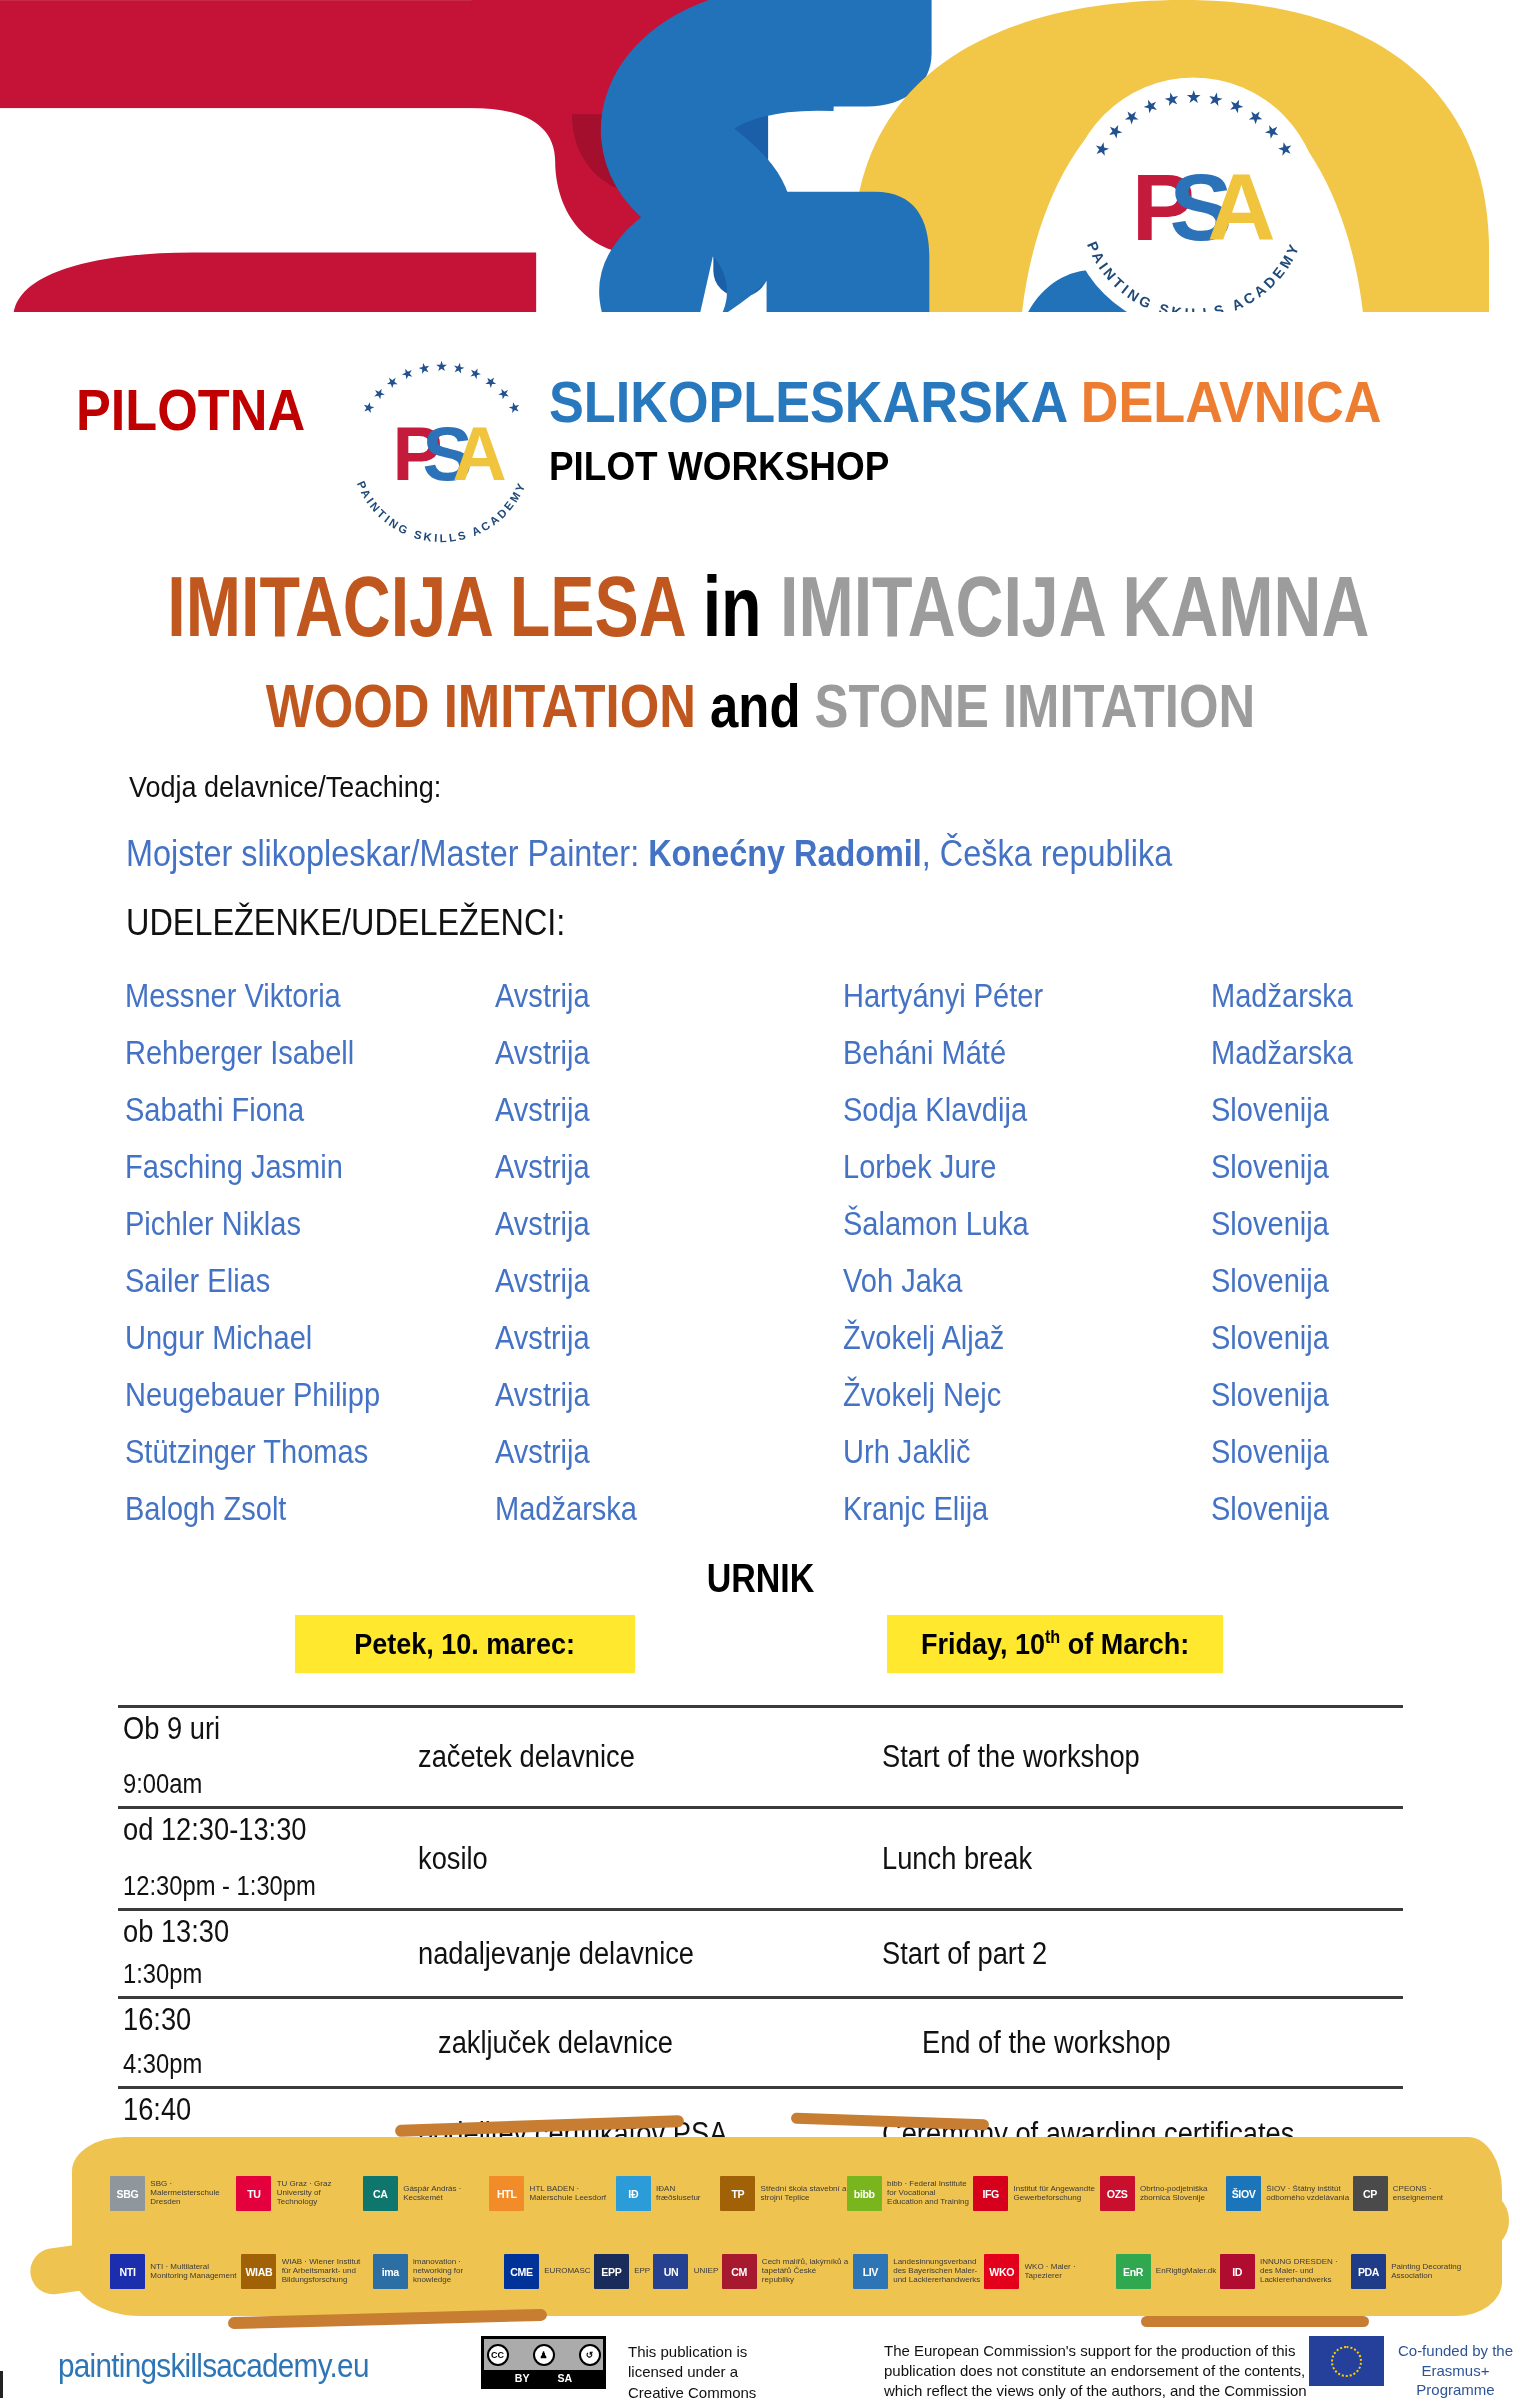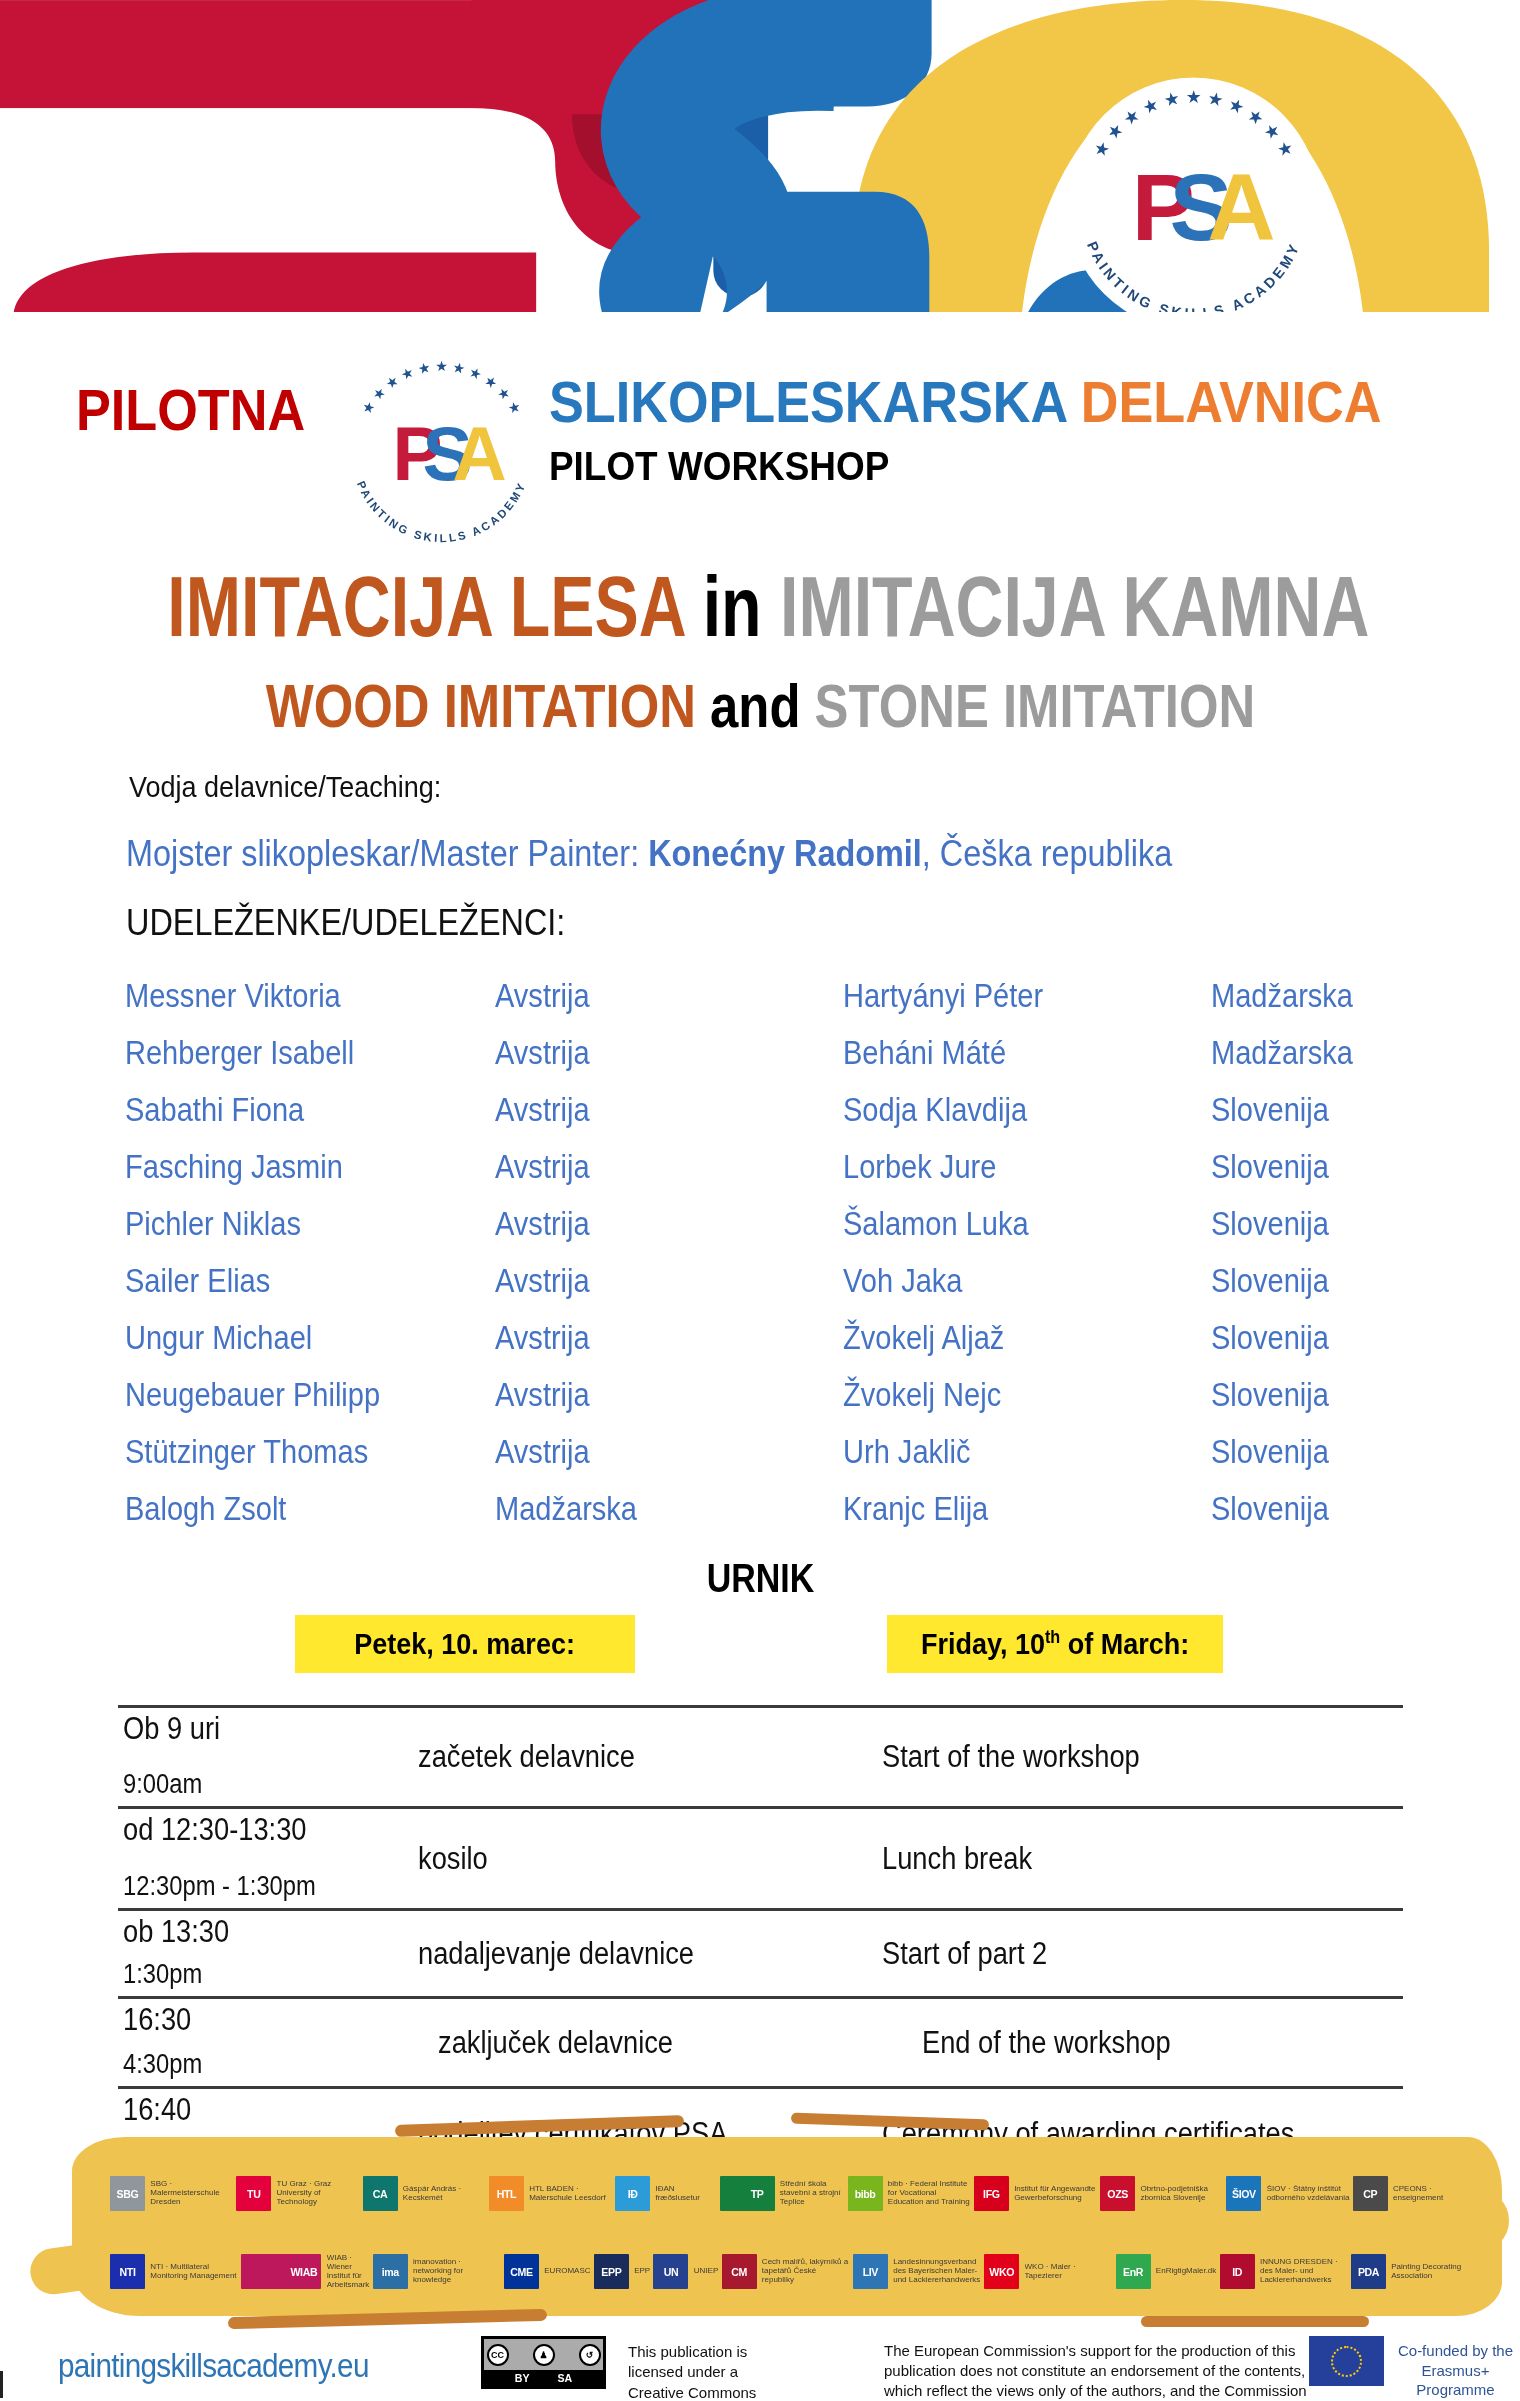--- a/index.html
+++ b/index.html
@@ -322,21 +322,21 @@
       <span class="mark" style="background: rgb(242, 140, 40);">HTL</span>
       <span class="pname">HTL BADEN · Malerschule Leesdorf</span>
     </div>
 
     <div class="chip">
       <span class="mark" style="background: rgb(43, 156, 216);">IÐ</span>
       <span class="pname">IÐAN fræðslusetur</span>
     </div>
 
     <div class="chip">
-      <span class="mark" style="background: #15803d; padding-left: 20px;">TP</span>
+      <span class="mark" style="background: #a16207;">TP</span>
       <span class="pname">Střední škola stavební a strojní Teplice</span>
     </div>
 
     <div class="chip">
       <span class="mark" style="background: rgb(121, 181, 28);">bibb</span>
       <span class="pname">bibb · Federal Institute for Vocational Education and Training</span>
     </div>
 
     <div class="chip">
       <span class="mark" style="background: rgb(214, 0, 28);">IFG</span>
@@ -359,21 +359,21 @@
     </div>
   </div>
 <div class="prow prow2">
 
     <div class="chip">
       <span class="mark" style="background: rgb(27, 47, 174);">NTI</span>
       <span class="pname">NTI · Multilateral Monitoring Management</span>
     </div>
 
     <div class="chip">
-      <span class="mark" style="background: #be185d; padding-left: 45px;">WIAB</span>
+      <span class="mark" style="background: #a16207;">WIAB</span>
       <span class="pname">WIAB · Wiener Institut für Arbeitsmarkt- und Bildungsforschung</span>
     </div>
 
     <div class="chip">
       <span class="mark" style="background: rgb(44, 111, 165);">ima</span>
       <span class="pname">imanovation · networking for knowledge</span>
     </div>
 
     <div class="chip">
       <span class="mark" style="background: rgb(0, 51, 153);">CME</span>

